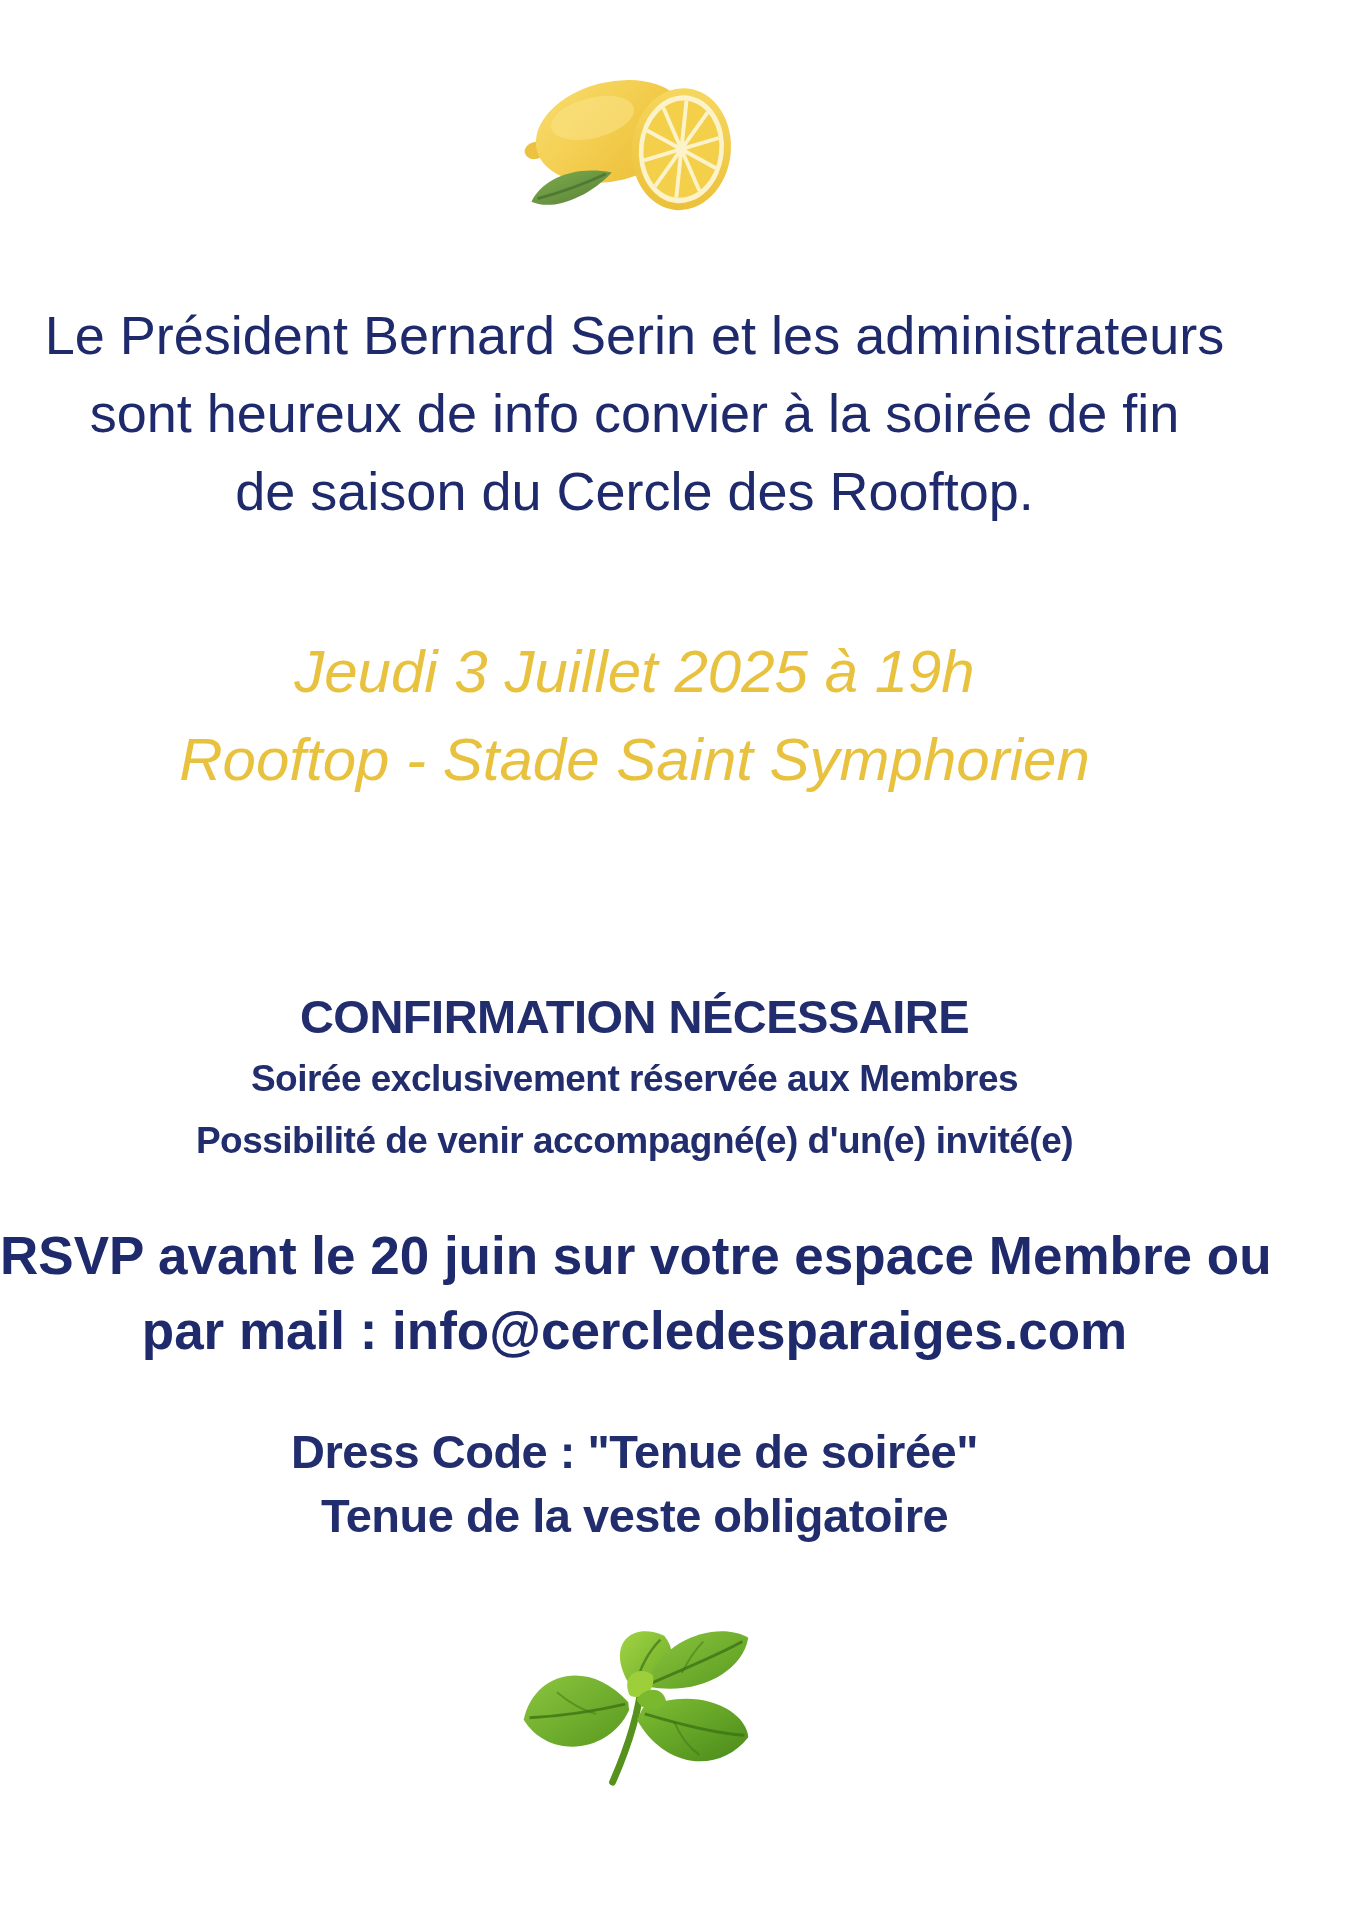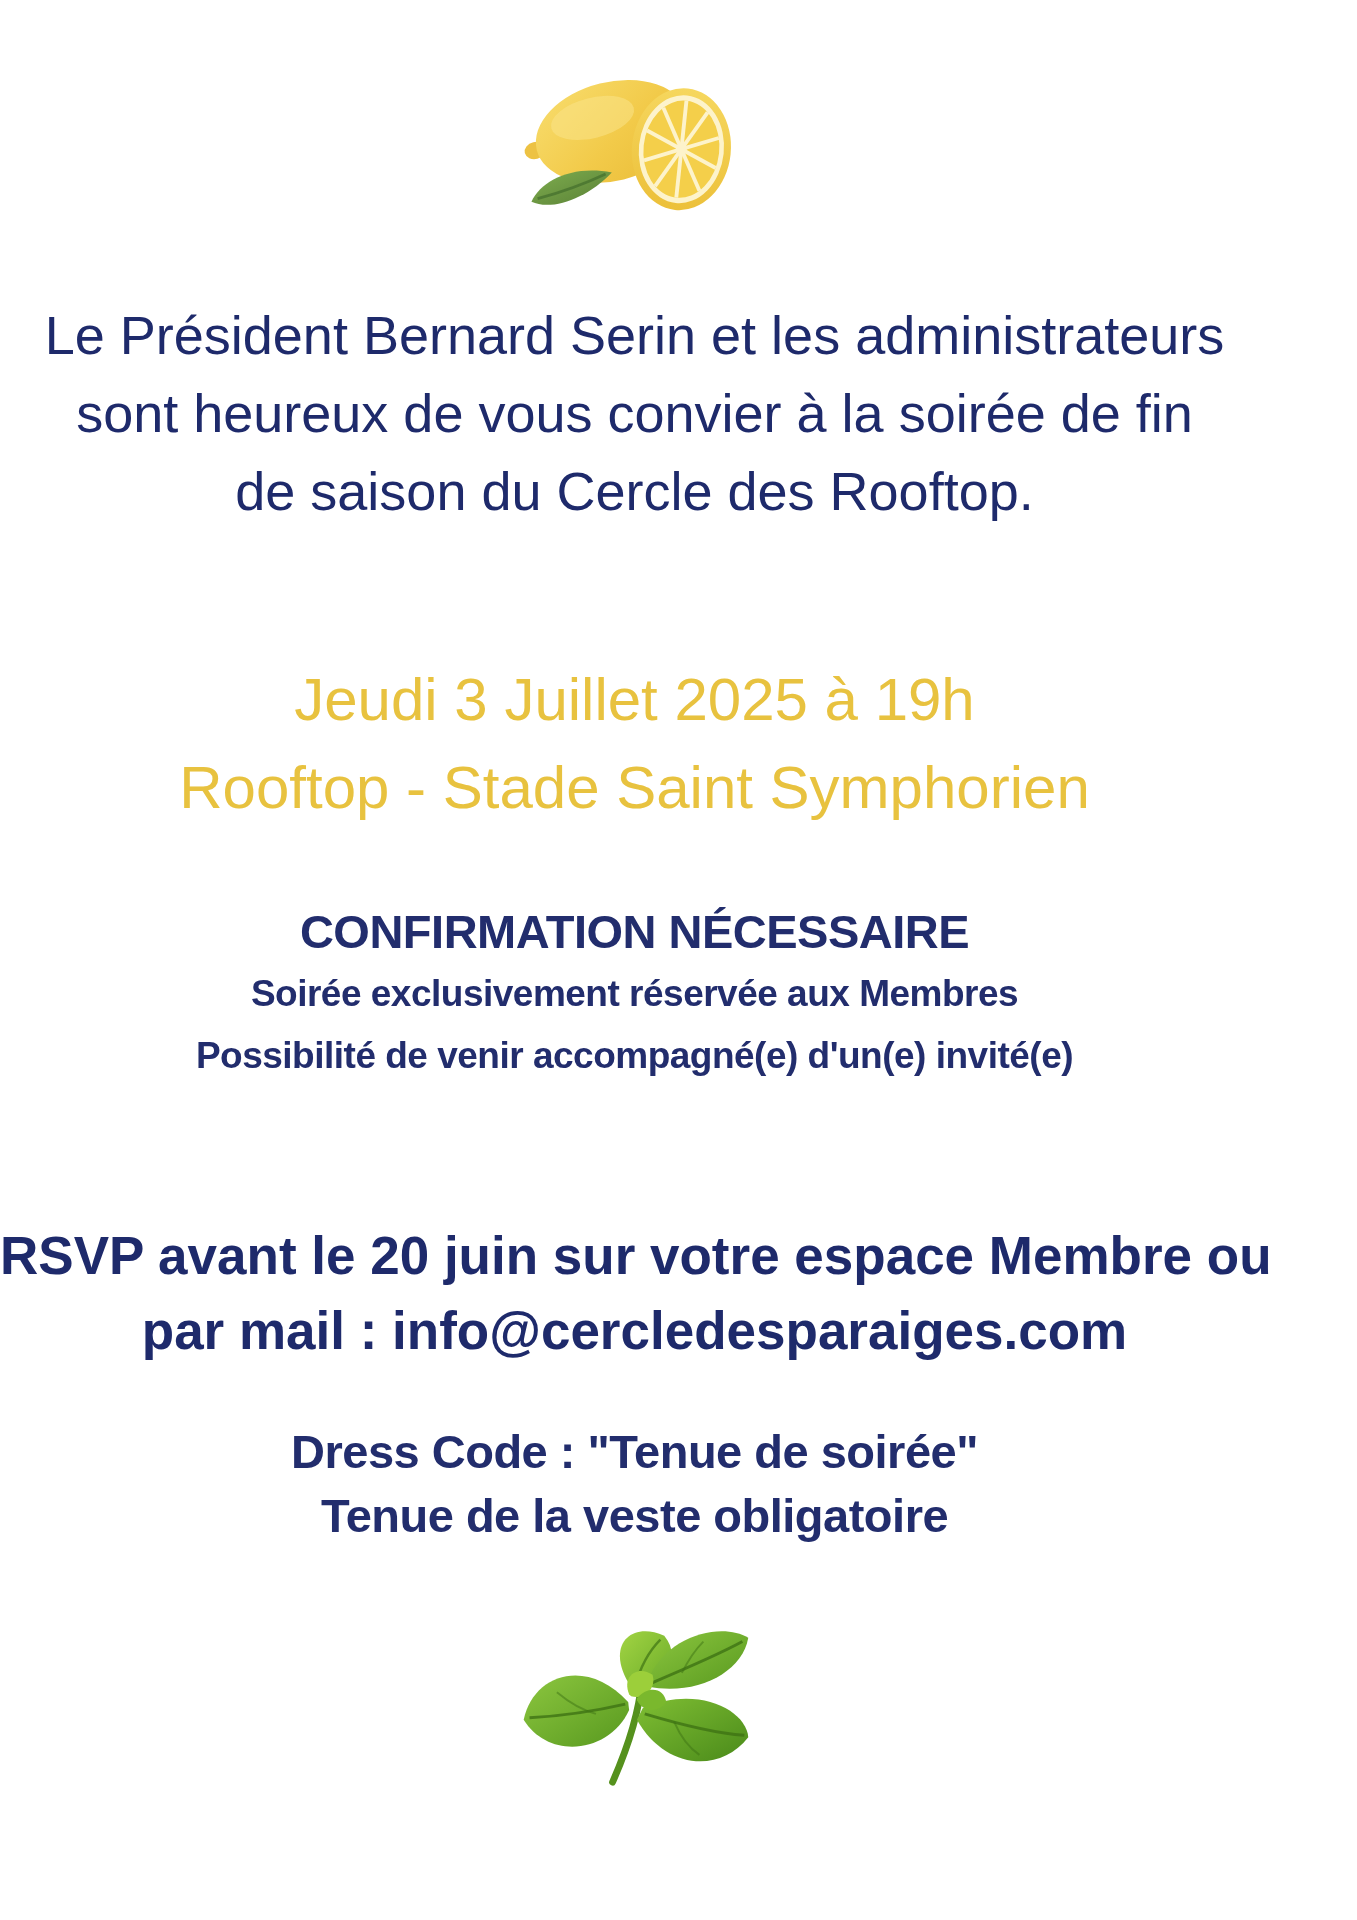--- a/index.html
+++ b/index.html
@@ -30,28 +30,29 @@
   .basil-illus { top: 1624px; }
 
   .intro {
     top: 296px;
     color: #1e2a6b;
     font-size: 54px;
     line-height: 78px;
     font-weight: 400;
   }
   .event {
-    top: 656px;
+    top: 628px;
     color: #e8c23f;
     font-size: 60px;
     line-height: 88px;
+    font-style: italic;
     font-weight: 500;
   }
   .confirm {
-    top: 901px;
+    top: 986px;
     color: #222d6d;
     font-weight: 700;
     font-size: 47px;
     line-height: 62px;
     letter-spacing: -0.5px;
   }
   .confirm .confirm-line { font-size: 37px; }
   .rsvp {
     top: 1218px;
     color: #1e2a6b;
@@ -117,21 +118,21 @@
           <path d="M210 118 L163.4 98.5"></path>
           <path d="M210 118 L181.2 67"></path>
         </g>
         <circle cx="210" cy="118" r="7" fill="#fdf3cb"></circle>
       </g>
     </svg>
   </div>
 
   <div class="center-abs intro">
     <div class="line">Le Président Bernard Serin et les administrateurs</div>
-    <div class="line">sont heureux de vous convier à la soirée de fin</div>
+    <div class="line">sont heureux de info convier à la soirée de fin</div>
     <div class="line">de saison du Cercle des Rooftop.</div>
   </div>
 
   <div class="center-abs event">
     <div class="line">Jeudi 3 Juillet 2025 à 19h</div>
     <div class="line">Rooftop - Stade Saint Symphorien</div>
   </div>
 
   <div class="center-abs confirm">
     <div class="line">CONFIRMATION NÉCESSAIRE</div>

